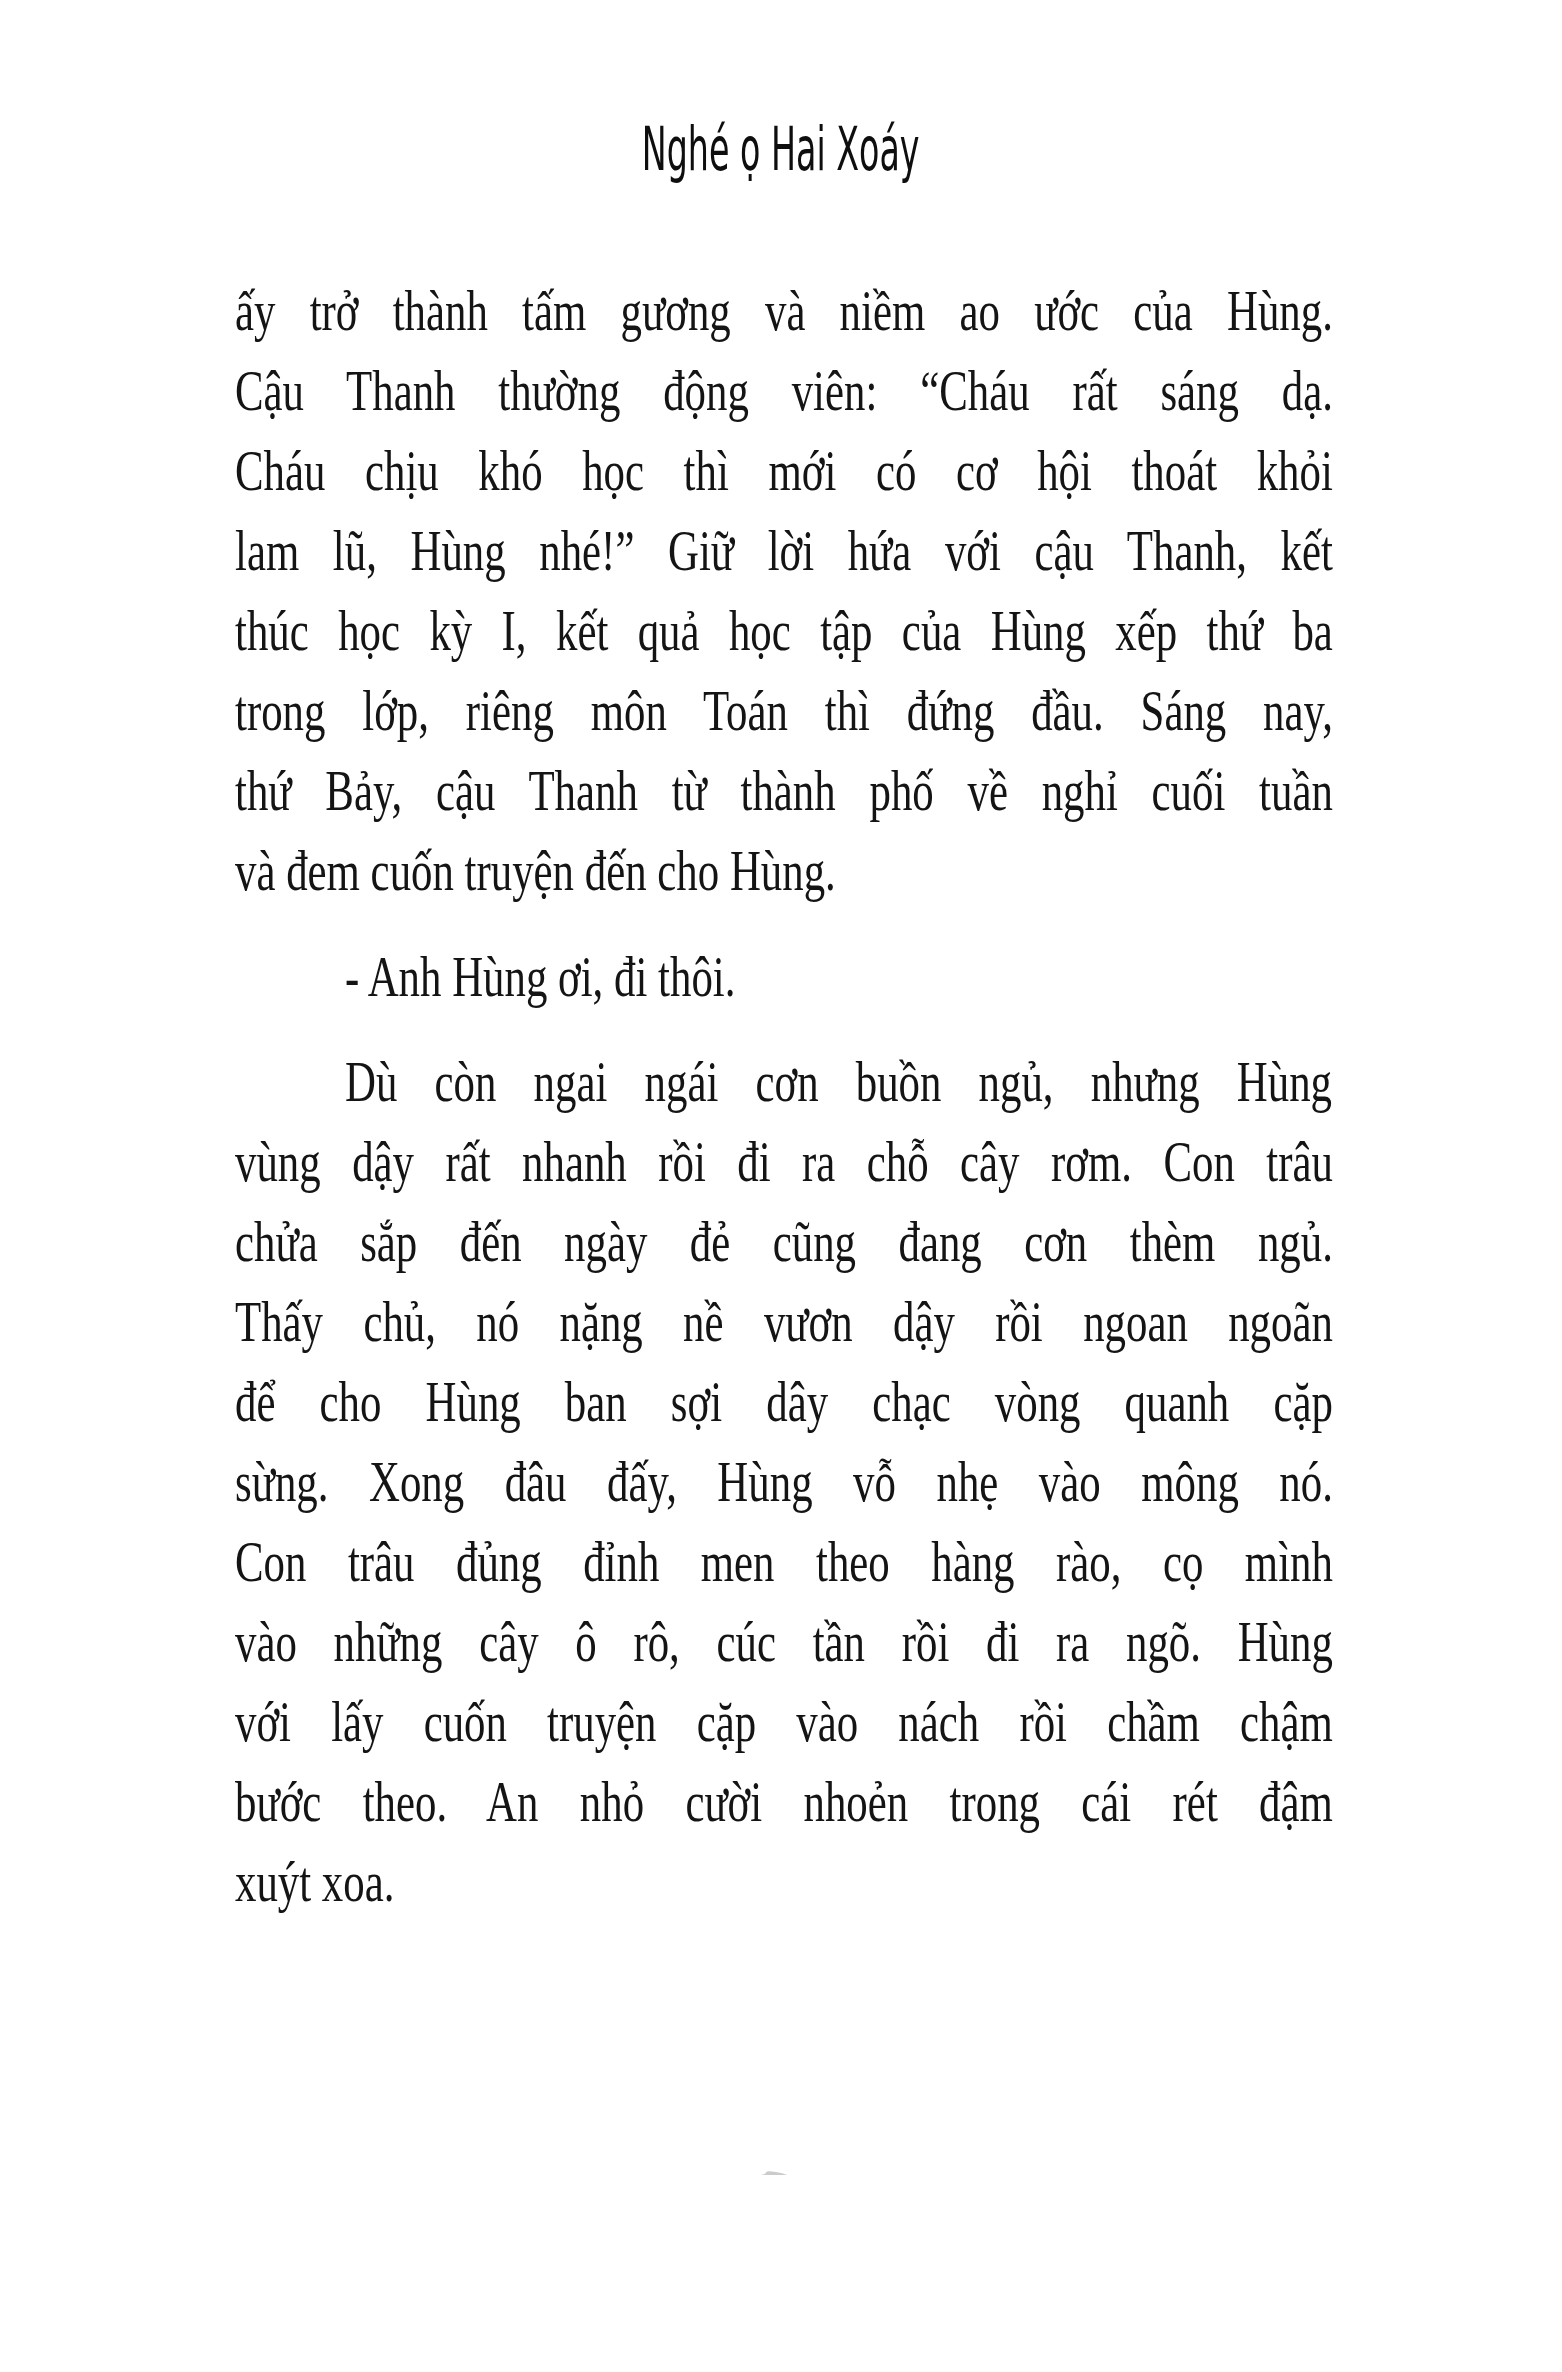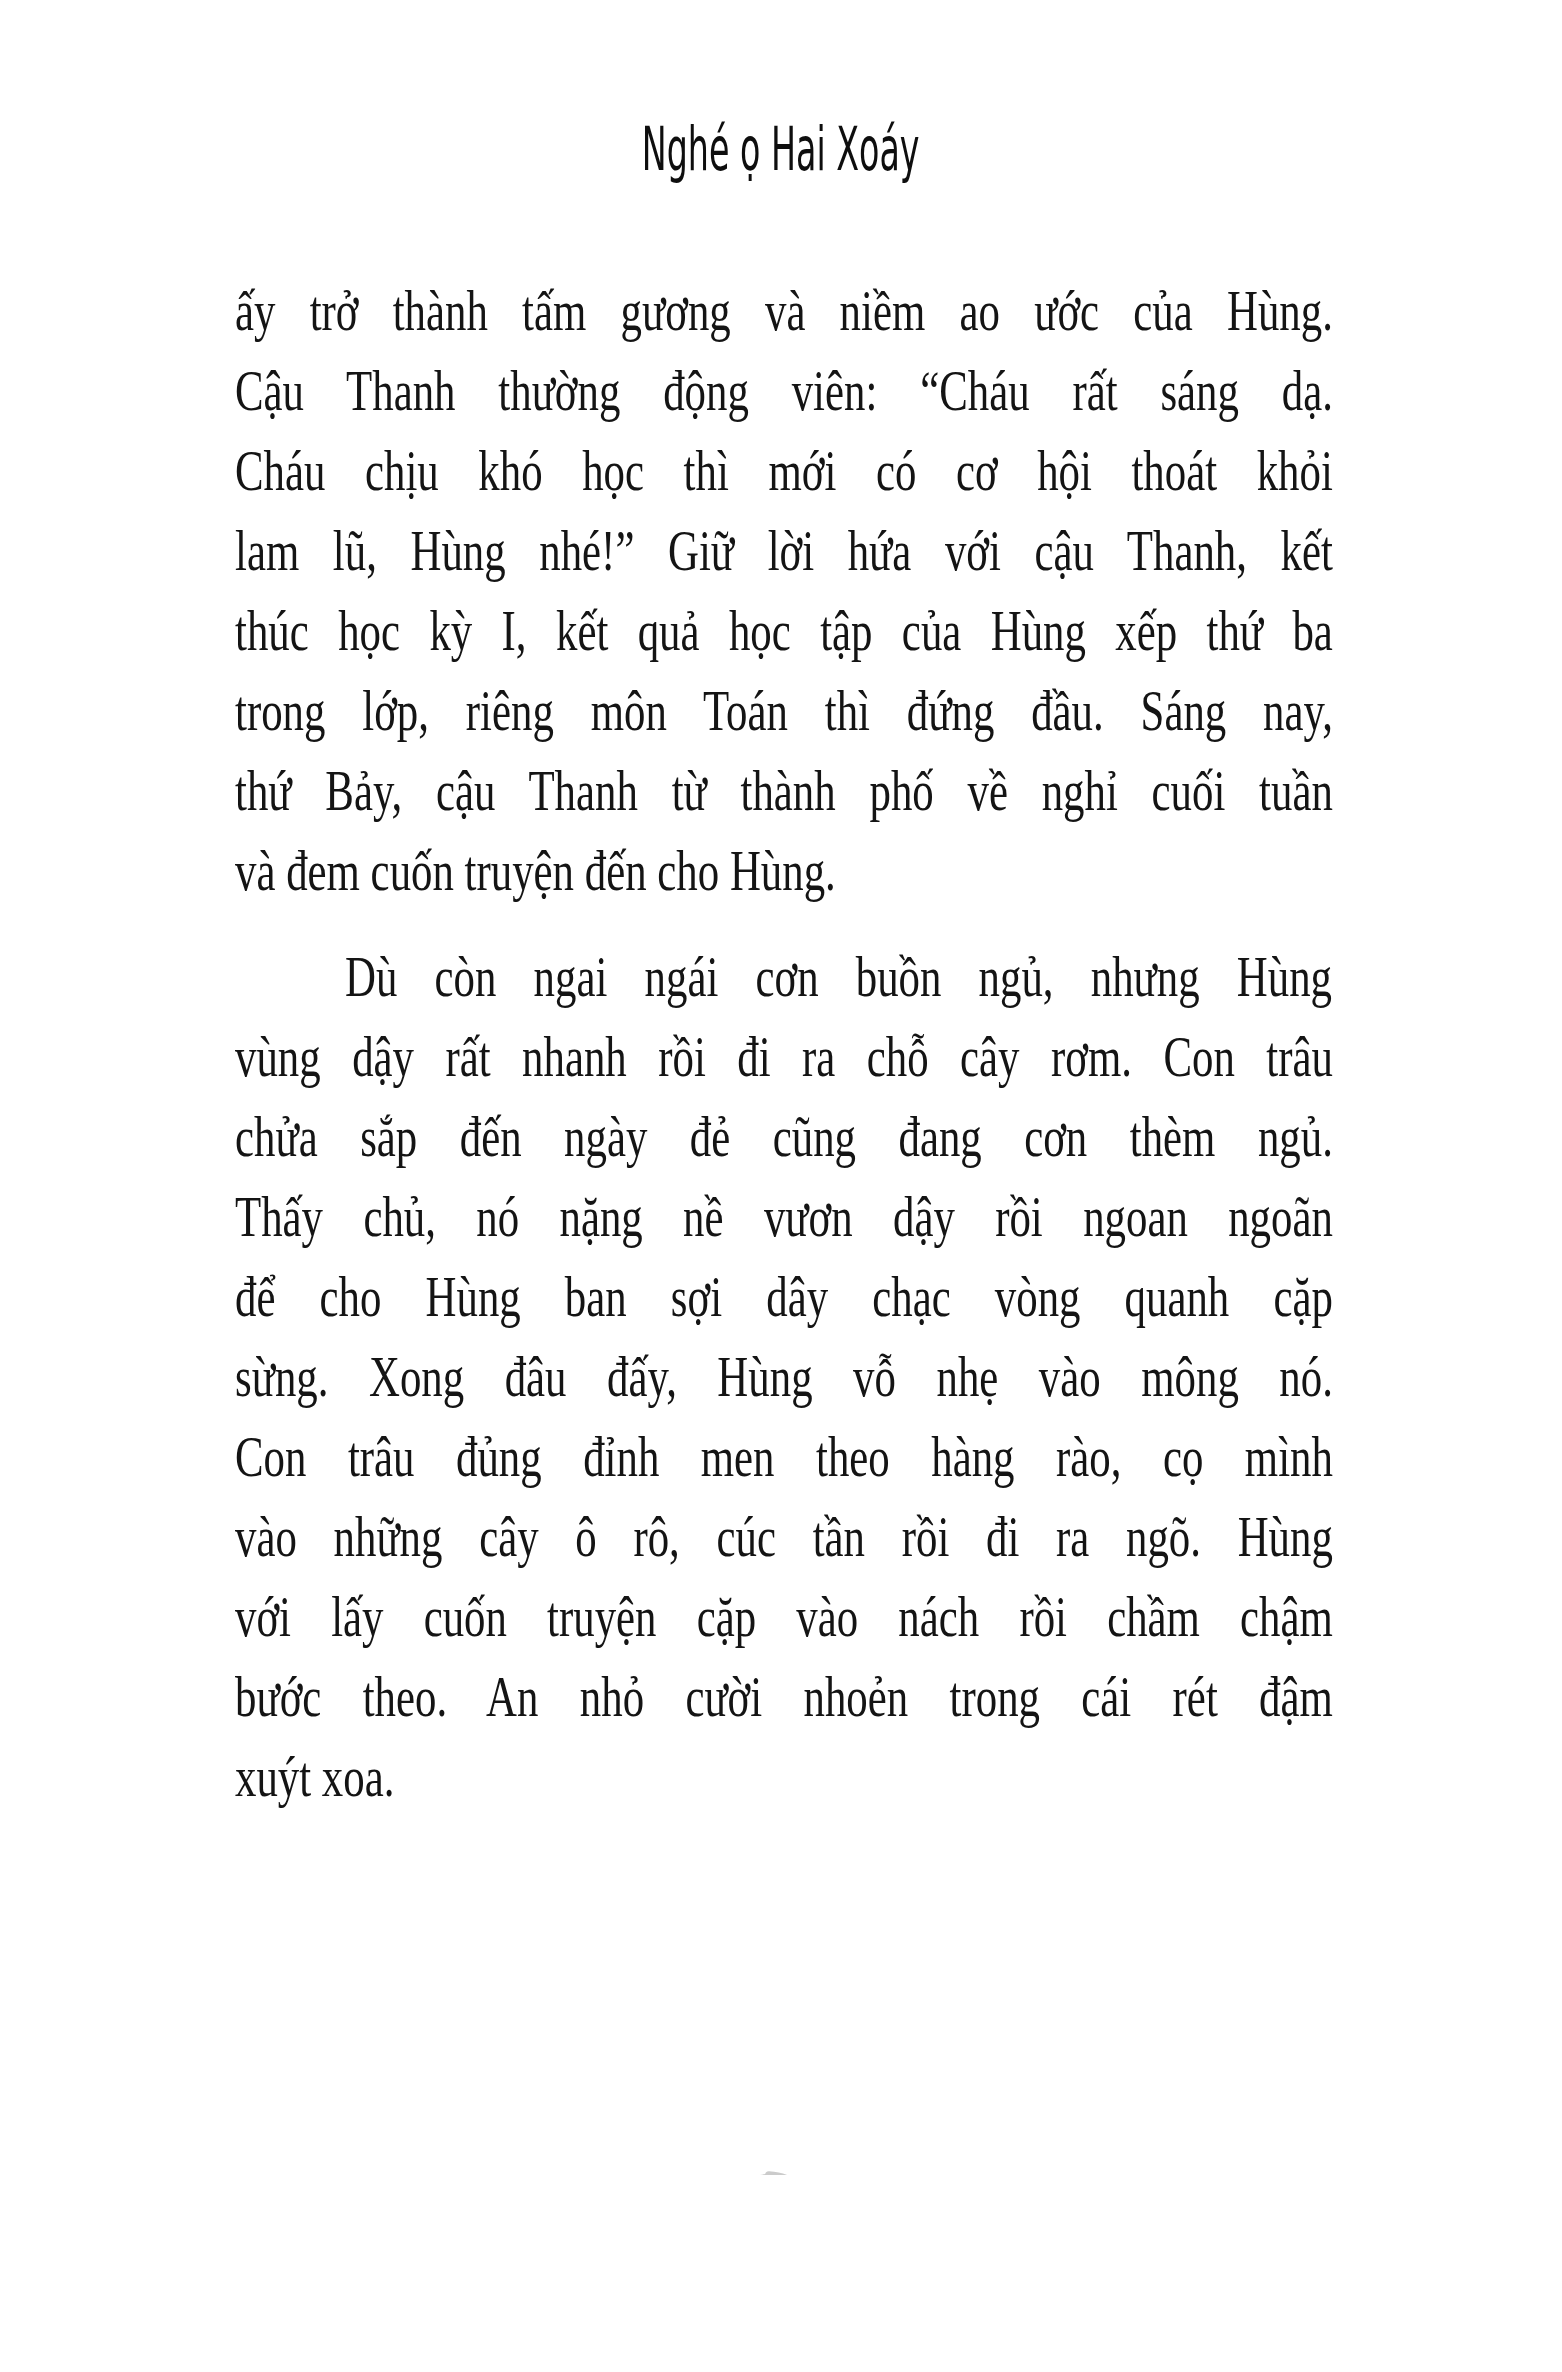--- a/index.html
+++ b/index.html
@@ -87,20 +87,23 @@
         <div class="tline">ấy trở thành tấm gương và niềm ao ước của Hùng.</div>
         <div class="tline">Cậu Thanh thường động viên: “Cháu rất sáng dạ.</div>
         <div class="tline">Cháu chịu khó học thì mới có cơ hội thoát khỏi</div>
         <div class="tline">lam lũ, Hùng nhé!” Giữ lời hứa với cậu Thanh, kết</div>
         <div class="tline">thúc học kỳ I, kết quả học tập của Hùng xếp thứ ba</div>
         <div class="tline">trong lớp, riêng môn Toán thì đứng đầu. Sáng nay,</div>
         <div class="tline">thứ Bảy, cậu Thanh từ thành phố về nghỉ cuối tuần</div>
         <div class="tline last">và đem cuốn truyện đến cho Hùng.</div>
       </div>
       <div class="para">
+        <div class="tline indent last">- Anh Hùng ơi, đi thôi.</div>
+      </div>
+      <div class="para">
         <div class="tline indent">Dù còn ngai ngái cơn buồn ngủ, nhưng Hùng</div>
         <div class="tline">vùng dậy rất nhanh rồi đi ra chỗ cây rơm. Con trâu</div>
         <div class="tline">chửa sắp đến ngày đẻ cũng đang cơn thèm ngủ.</div>
         <div class="tline">Thấy chủ, nó nặng nề vươn dậy rồi ngoan ngoãn</div>
         <div class="tline">để cho Hùng ban sợi dây chạc vòng quanh cặp</div>
         <div class="tline">sừng. Xong đâu đấy, Hùng vỗ nhẹ vào mông nó.</div>
         <div class="tline">Con trâu đủng đỉnh men theo hàng rào, cọ mình</div>
         <div class="tline">vào những cây ô rô, cúc tần rồi đi ra ngõ. Hùng</div>
         <div class="tline">với lấy cuốn truyện cặp vào nách rồi chầm chậm</div>
         <div class="tline">bước theo. An nhỏ cười nhoẻn trong cái rét đậm</div>

